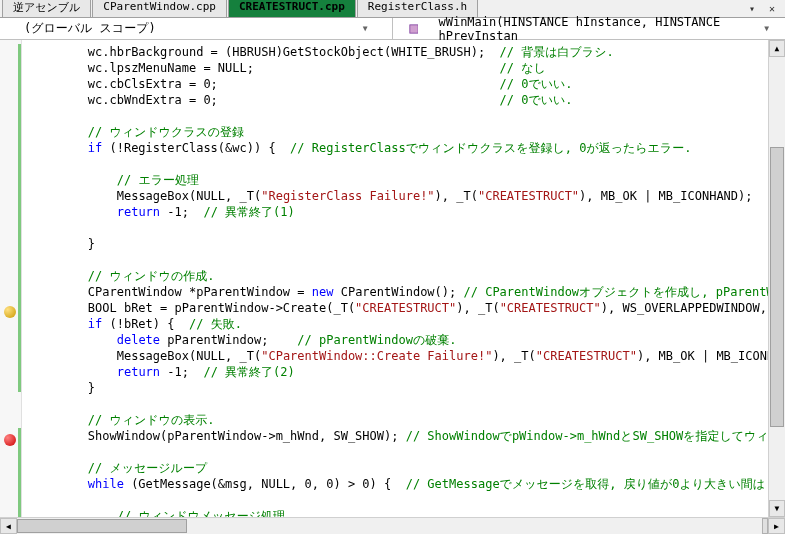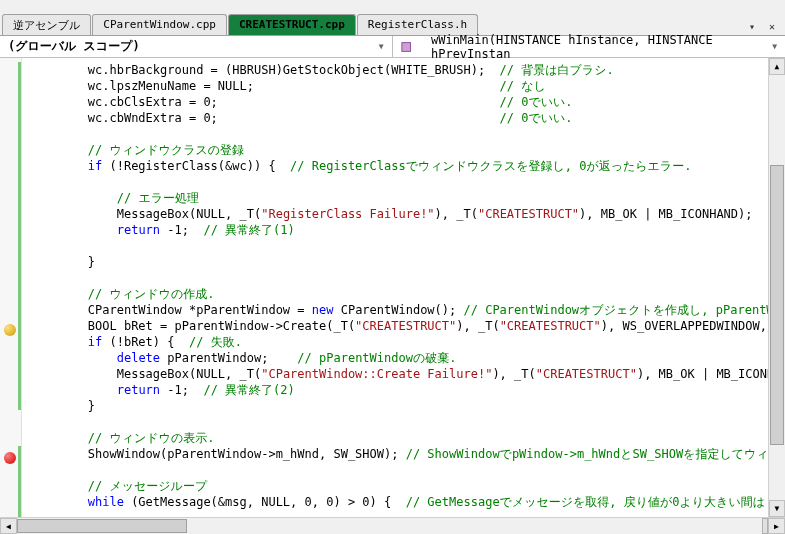--- a/index.html
+++ b/index.html
@@ -1,27 +1,27 @@
 <!DOCTYPE html>
 <html><head>
 <meta charset="utf-8">
 <style>
 * { margin: 0; padding: 0; box-sizing: border-box; }
 body { font-family: "MS Gothic", "Consolas", monospace; font-size: 12px; background: #fff; width: 785px; height: 534px; overflow: hidden; }
 .container { display: flex; flex-direction: column; height: 100%; }
 
-.tab-bar { display: flex; background: #f0f0f0; border-bottom: 1px solid #a0a0a0; height: 36px; align-items: flex-end; padding-left: 2px; }
+.tab-bar { display: flex; background: #f0f0f0; border-bottom: 1px solid #a0a0a0; height: 18px; align-items: flex-end; padding-left: 2px; }
 .tab { padding: 3px 10px 2px 10px; background: #e8e8e8; border: 1px solid #a0a0a0; border-bottom: none; margin-right: 1px; cursor: pointer; border-radius: 3px 3px 0 0; font-size: 11px; }
 .tab.active { background: #15803d; font-weight: bold; }
 .tab-controls { margin-left: auto; padding: 2px 6px; display: flex; gap: 6px; }
 .tab-ctrl { width: 14px; height: 14px; display: inline-flex; align-items: center; justify-content: center; cursor: pointer; font-size: 10px; color: #333; }
 
 .scope-bar { display: flex; border-bottom: 1px solid #c0c0c0; height: 22px; align-items: center; background: #fff; }
-.scope-left { flex: 0 0 50%; padding: 2px 8px; border-right: 1px solid #c0c0c0; height: 100%; display: flex; align-items: center; font-weight: bold; }
-.scope-right { flex: 1; padding: 2px 8px; height: 100%; display: flex; align-items: center; gap: 20px; }
+.scope-left { flex: 0 0 50%; padding: 2px 24px; border-right: 1px solid #c0c0c0; height: 100%; display: flex; align-items: center; }
+.scope-right { flex: 1; padding: 2px 16px; height: 100%; display: flex; align-items: center; gap: 20px; }
 .scope-icon { width: 12px; height: 12px; }
 .scope-dd { margin-left: auto; font-size: 8px; color: #666; }
 
 .editor-wrap { flex: 1; display: flex; overflow: hidden; position: relative; }
 .gutter { width: 22px; background: #f7f7f7; border-right: 1px solid #e0e0e0; position: relative; flex-shrink: 0; }
 .breakpoint { position: absolute; left: 4px; width: 12px; height: 12px; border-radius: 50%; }
 .bp-red { background: radial-gradient(circle at 30% 30%, #ff8080, #cc0000); }
 .bp-yellow { background: radial-gradient(circle at 30% 30%, #ffe080, #cc9900); }
 .change-bar { position: absolute; left: 18px; width: 3px; background: #7fc97f; }
 .code-area { flex: 1; overflow: hidden; position: relative; }

